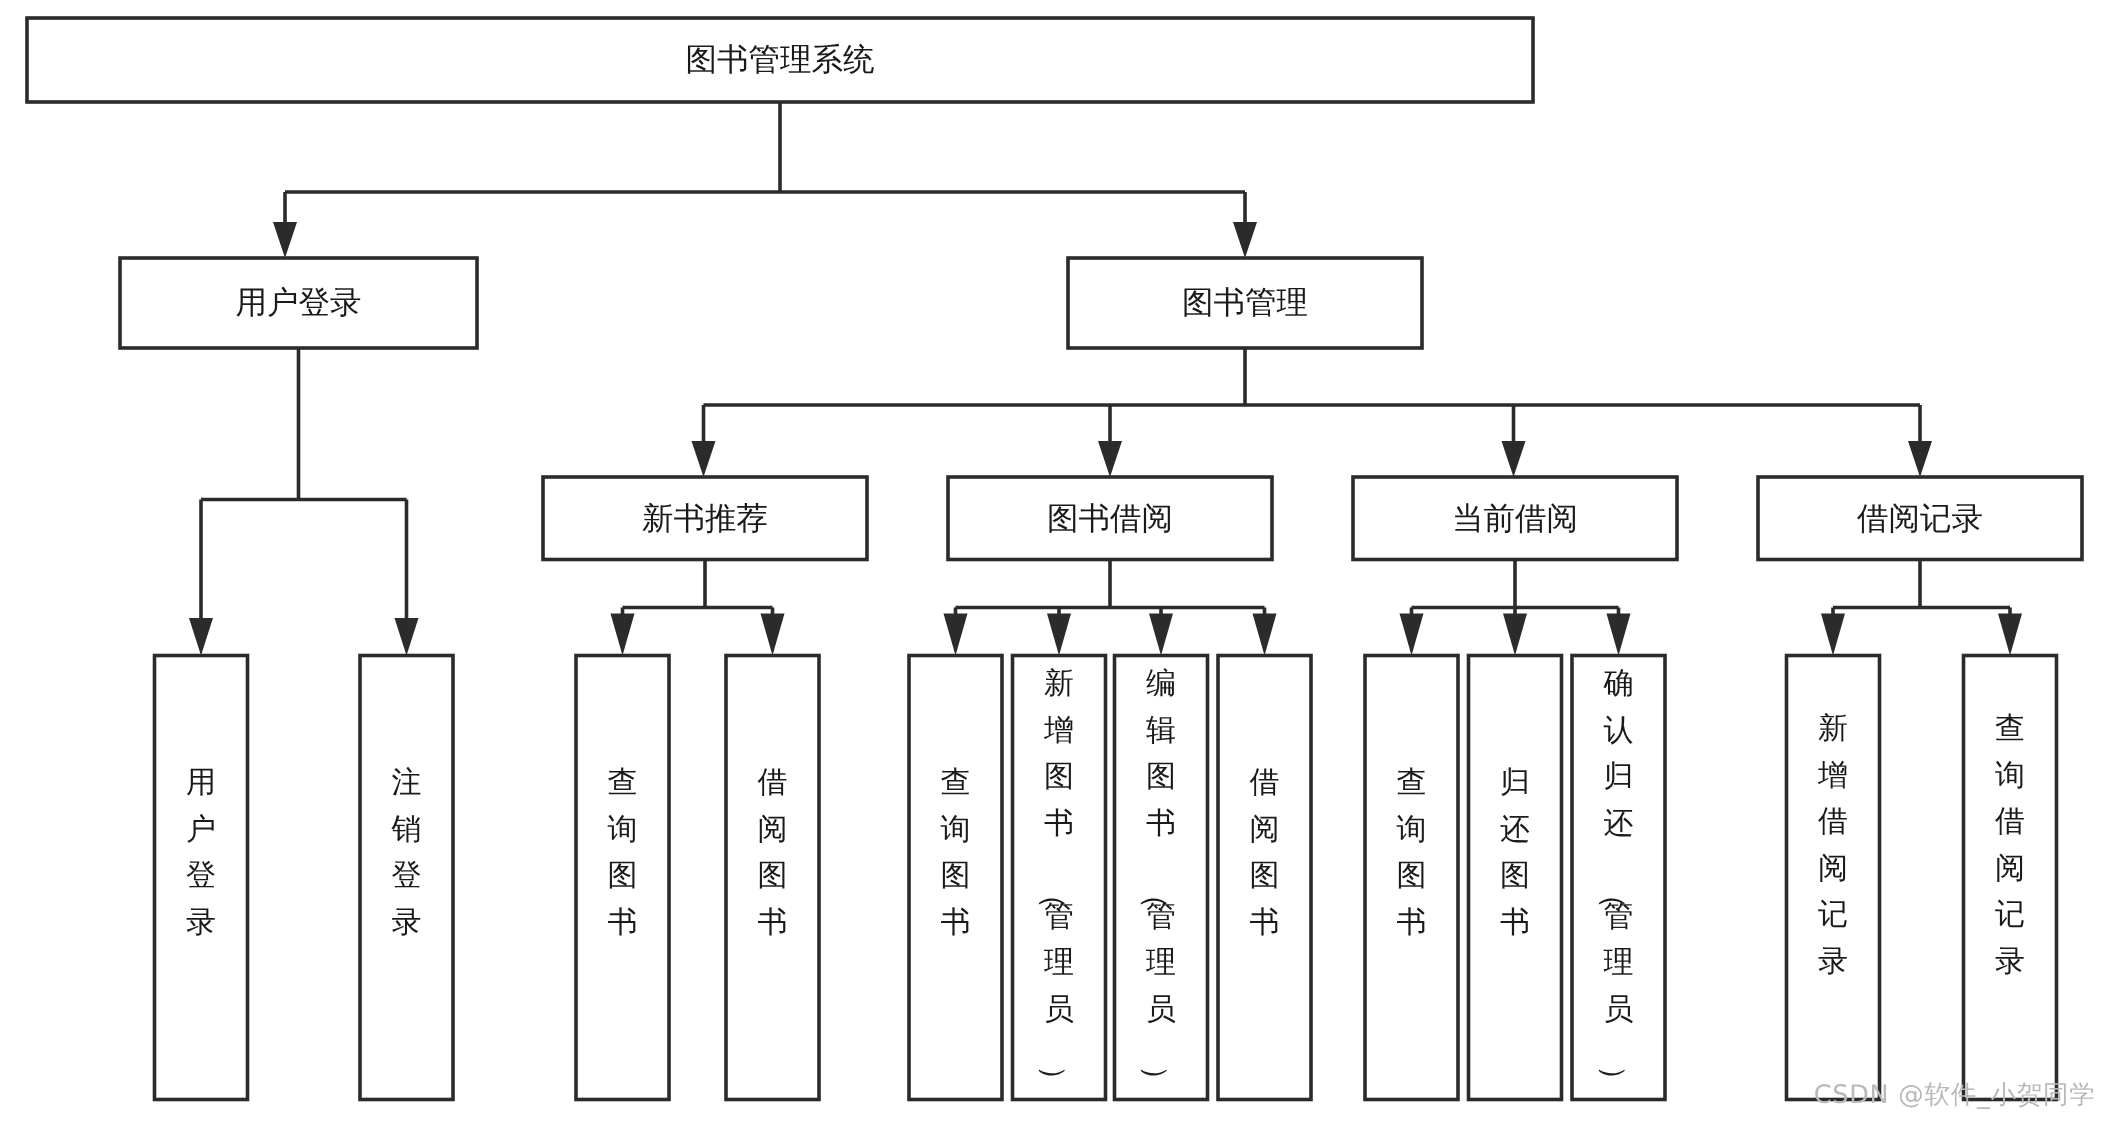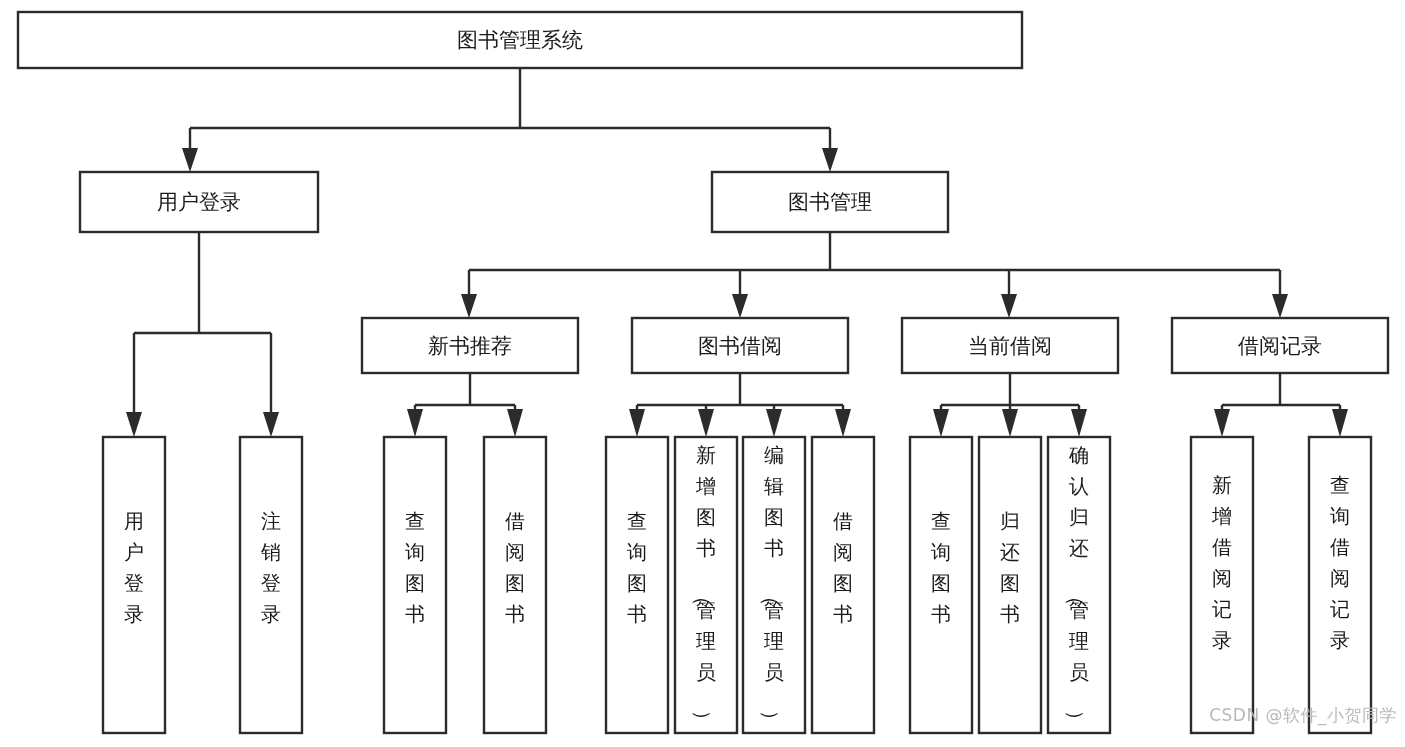--- a/index.html
+++ b/index.html
@@ -53,21 +53,21 @@
   }
   .node-label-v {
     font-family: "DejaVu Sans", "Liberation Sans", sans-serif;
     font-size: 20px;
     fill: #1a1a1a;
     text-anchor: middle;
   }
   .watermark {
     position: absolute;
     right: 8px;
-    bottom: 20px;
+    bottom: 6px;
     font-family: "DejaVu Sans", "Liberation Sans", sans-serif;
     font-size: 17px;
     color: #b9b9b9;
     letter-spacing: 0.5px;
     white-space: nowrap;
     pointer-events: none;
   }
 </style>
 </head>
 <body>

